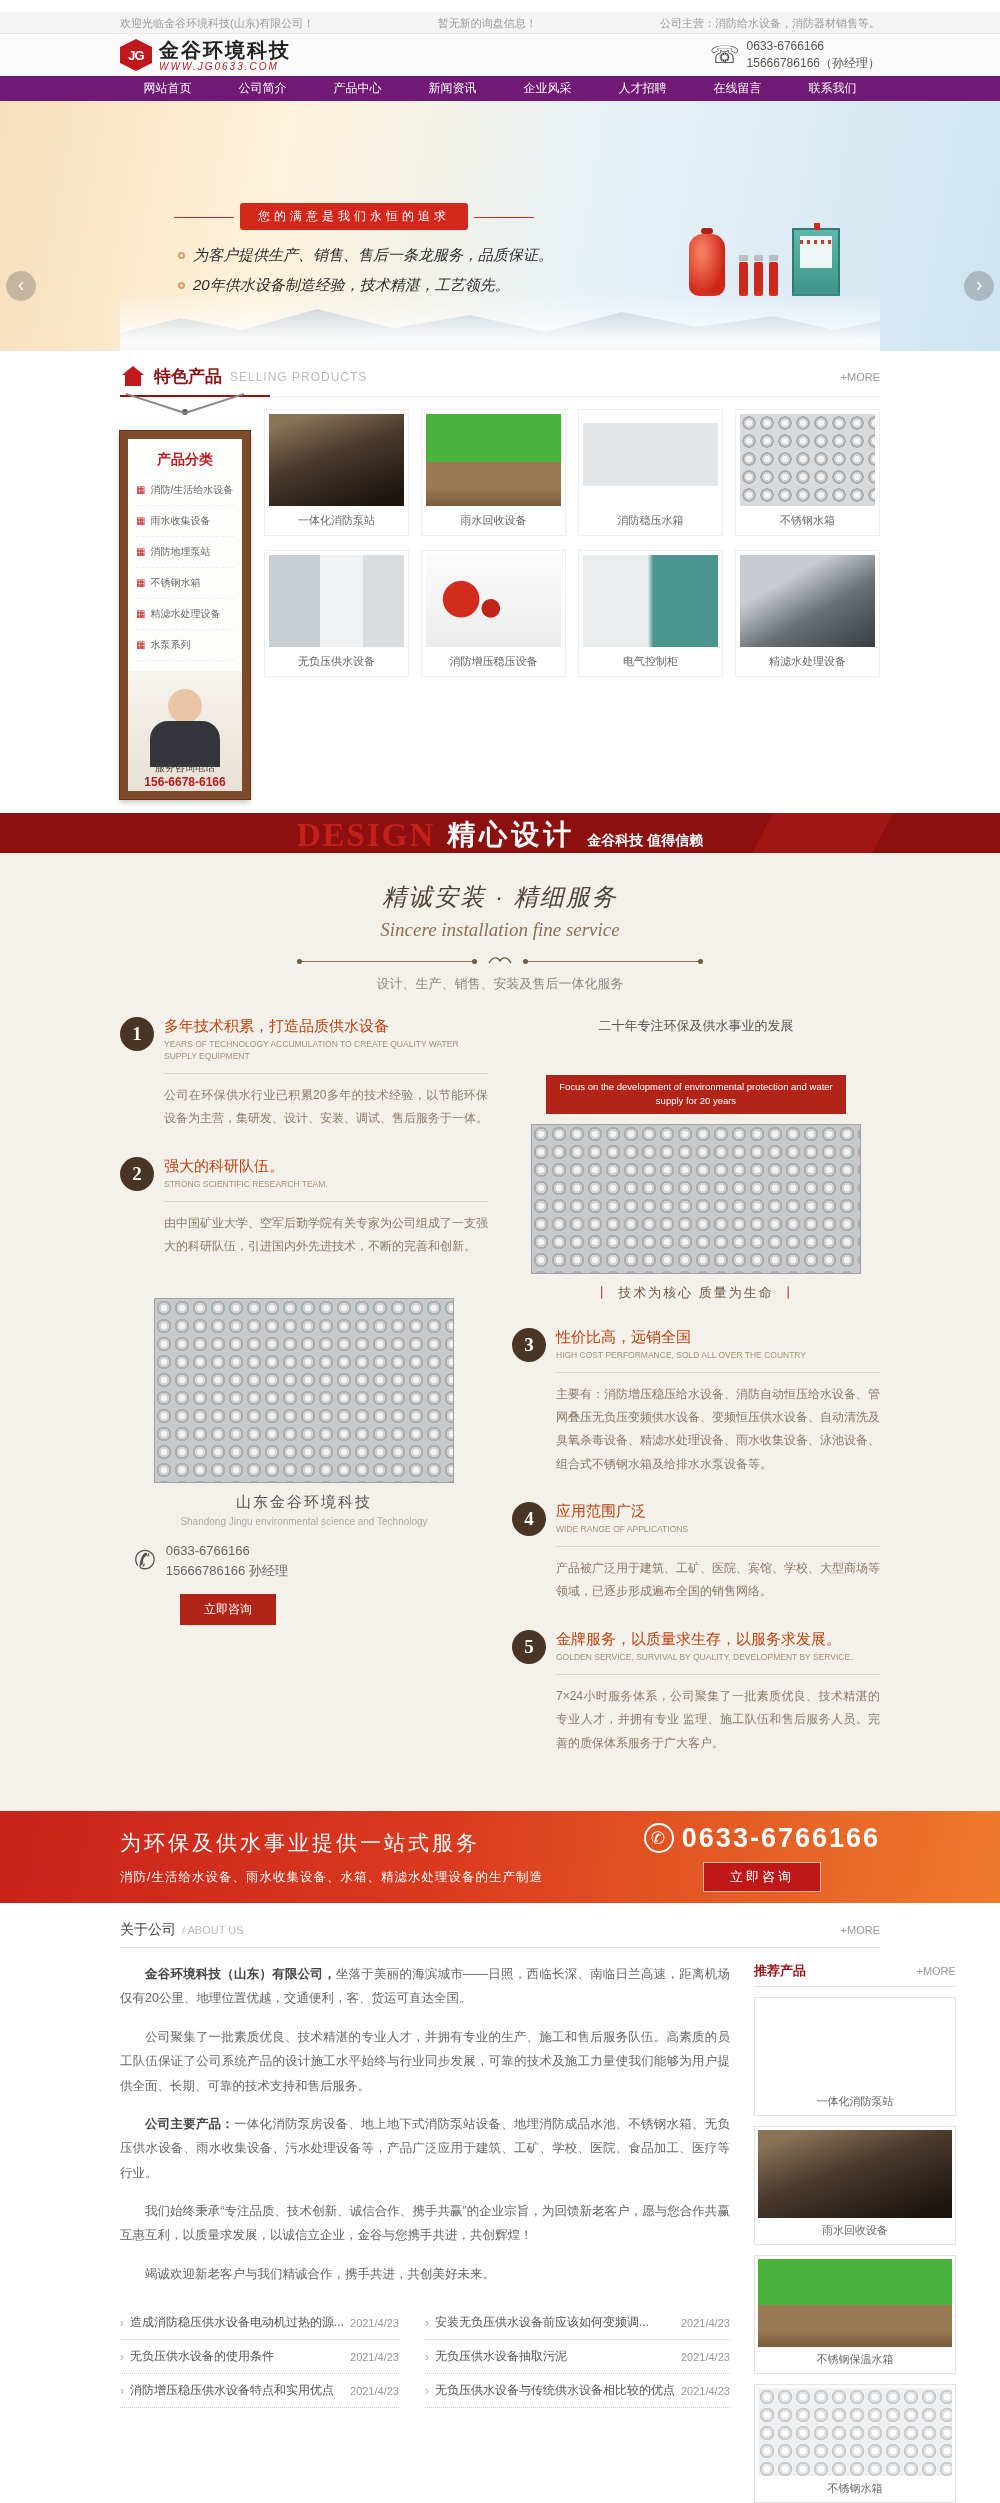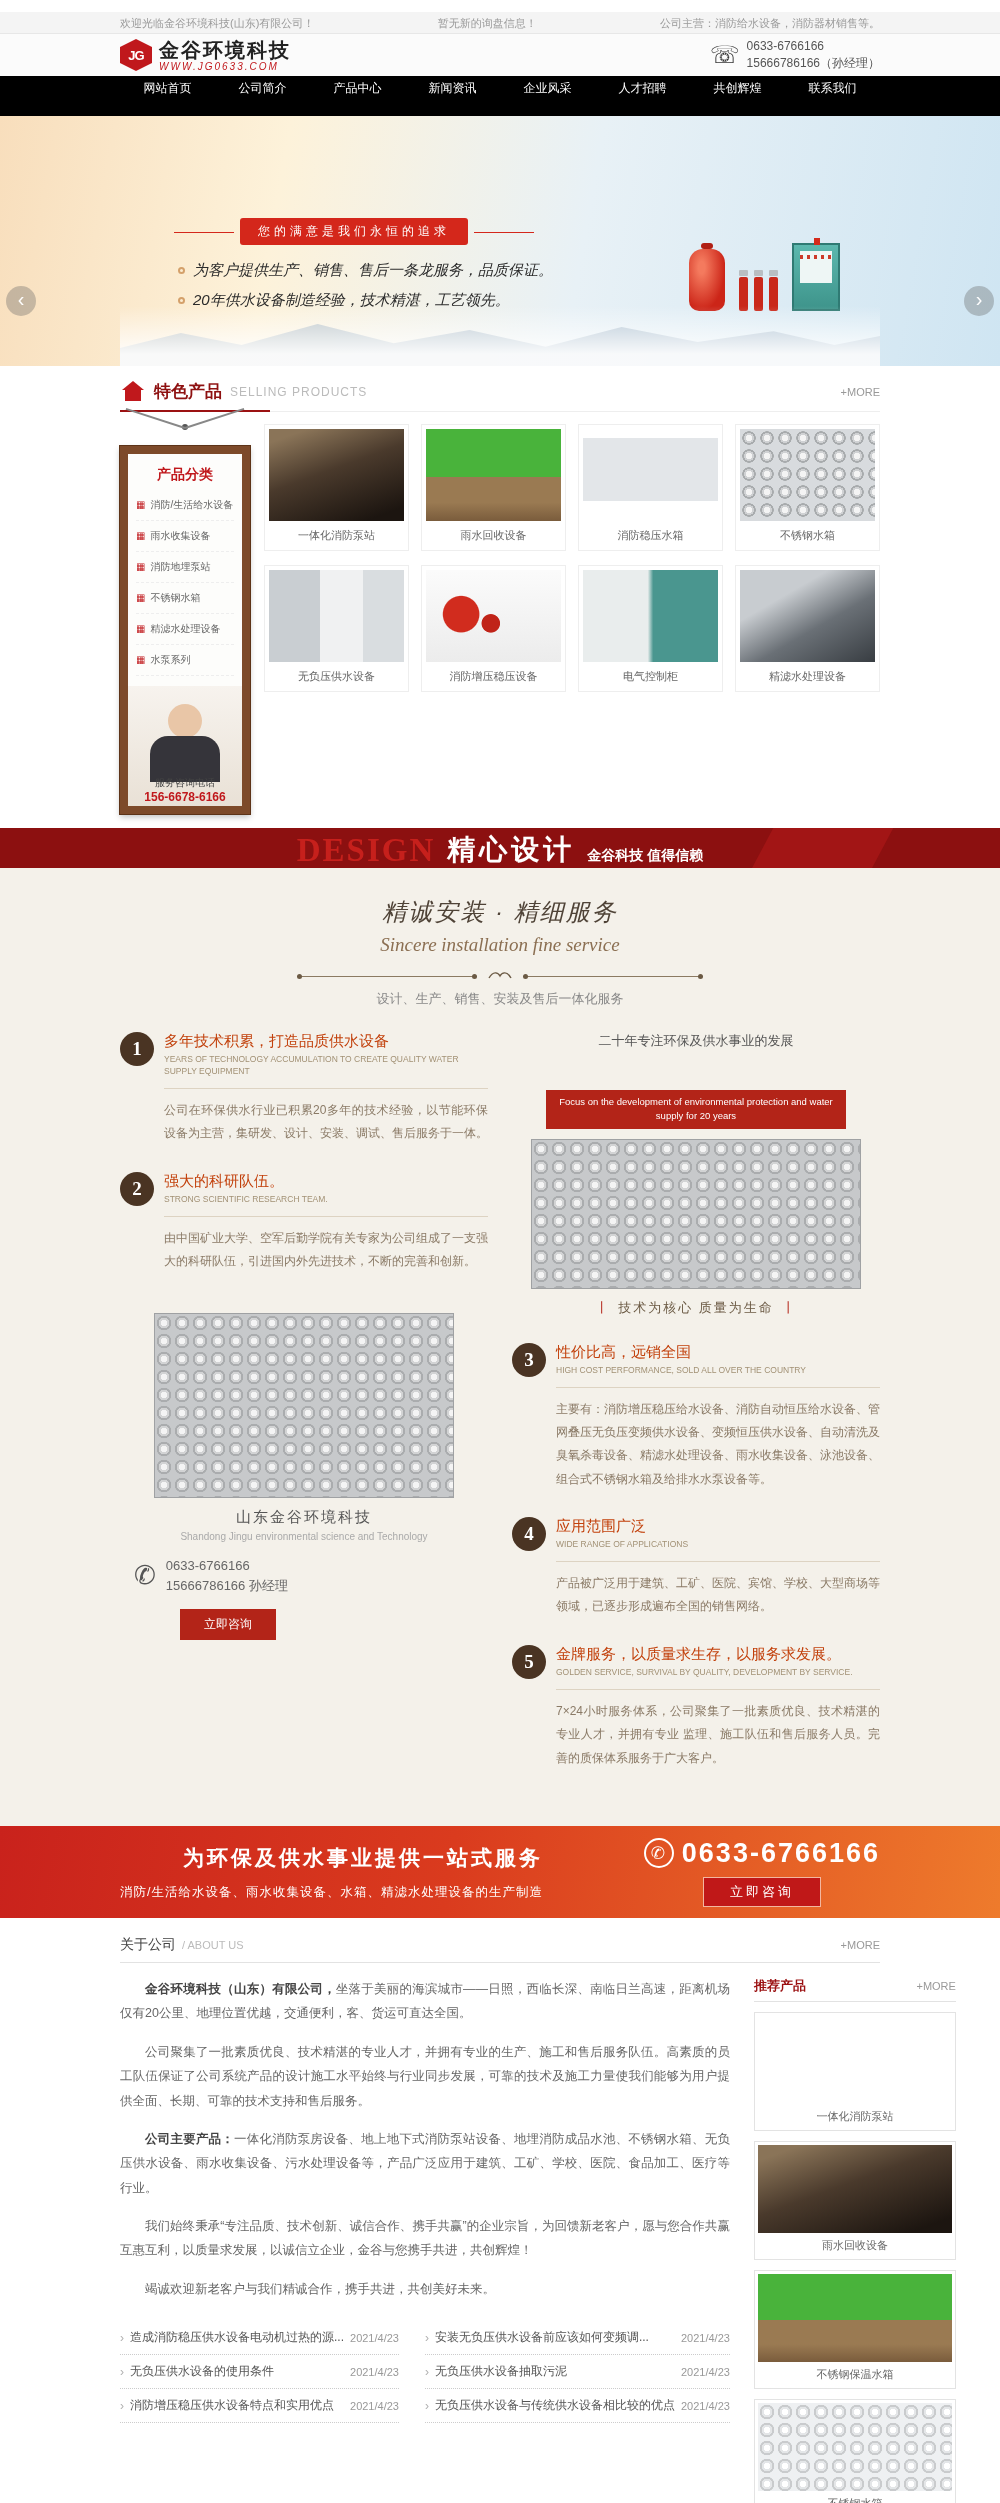--- a/index.html
+++ b/index.html
@@ -16,21 +16,21 @@
   .header .container { display:flex; justify-content:space-between; align-items:center; height:42px; }
   .logo { display:flex; align-items:center; gap:7px; }
   .logo-mark { width:32px; height:32px; background:#c0181c; clip-path:polygon(50% 0,100% 25%,100% 75%,50% 100%,0 75%,0 25%); color:#fff; font-weight:bold; font-size:13px; display:flex; align-items:center; justify-content:center; letter-spacing:-1px; }
   .logo-cn { font-size:20px; font-weight:bold; color:#222; letter-spacing:2px; line-height:1.1; }
   .logo-url { font-size:10px; color:#c0181c; font-style:italic; letter-spacing:2px; }
   .header-phone { display:flex; align-items:center; gap:7px; }
   .phone-glyph { font-size:24px; color:#333; }
   .phone-lines { font-size:12px; color:#555; line-height:1.4; }
 
   
-  .nav { background:#000000; height:40px; }
+  .nav { background:#701a75; height:25px; }
   .nav .container { display:flex; height:25px; }
   .nav-item { flex:1; color:#fff; font-size:12px; text-align:center; line-height:25px; }
 
   
   .hero { position:relative; height:250px; overflow:hidden;
     background:linear-gradient(100deg,#f8debc 0%,#fdf2da 28%,#e8f1f6 58%,#cfe5f2 100%); }
   .hero-inner { width:760px; margin:0 auto; position:relative; height:100%; }
   .hero-title { position:absolute; left:45px; top:32px; display:flex; align-items:baseline; gap:12px; }
   .hero-year { font-family:"Liberation Serif","DejaVu Serif",serif; font-style:italic; font-weight:bold; font-size:52px; color:#cf1d15; }
   .hero-main { font-size:38px; font-weight:bold; color:#1c1c1c; letter-spacing:3px; }
@@ -139,21 +139,21 @@
   .brand-cn { text-align:center; font-size:15px; color:#555; letter-spacing:2px; }
   .brand-en { text-align:center; font-size:10px; color:#aaa; margin:4px 0 14px; }
   .brand-contact { display:flex; align-items:center; gap:10px; padding-left:14px; }
   .brand-phone-glyph { font-size:26px; color:#555; }
   .brand-phones { font-size:13px; color:#666; line-height:1.5; }
   .brand-btn { display:inline-block; margin:14px 0 0 60px; background:#b32418; color:#fff; font-size:12px; padding:7px 24px; }
 
   
   .cta { height:92px; background:linear-gradient(100deg,#c9221c 0%,#da3b1e 45%,#ee7b2c 100%); color:#fff; }
   .cta .container { display:flex; align-items:center; justify-content:space-between; height:92px; }
-  .cta-title { font-size:21px; font-weight:bold; letter-spacing:3px;text-align:right; }
+  .cta-title { font-size:21px; font-weight:normal; letter-spacing:3px; }
   .cta-sub { font-size:12.5px; margin-top:12px; letter-spacing:1px; }
   .cta-right { text-align:center; }
   .cta-phone { display:flex; align-items:center; gap:8px; font-size:27px; font-weight:bold; letter-spacing:2px; }
   .cta-phone .pi { width:30px; height:30px; border:2px solid #fff; border-radius:50%; font-size:17px; line-height:27px; font-weight:normal; }
   .cta-btn { display:inline-block; margin-top:8px; background:#c01818; border:1px solid #f3b7a0; color:#fff; font-size:13px; padding:5px 26px; letter-spacing:3px; }
 
   
   .about { background:#fff; padding:18px 0 20px; }
   .about-head { display:flex; align-items:baseline; gap:6px; border-bottom:1px solid #e2e2e2; padding-bottom:8px; margin-bottom:14px; }
   .about-cn { font-size:14px; color:#444; }
@@ -210,21 +210,21 @@
 
 <div class="nav">
   <div class="container">
 
   <a class="nav-item">网站首页</a>
       <a class="nav-item">公司简介</a>
       <a class="nav-item">产品中心</a>
       <a class="nav-item">新闻资讯</a>
       <a class="nav-item">企业风采</a>
       <a class="nav-item">人才招聘</a>
-      <a class="nav-item">共创辉煌</a>
+      <a class="nav-item">在线留言</a>
       <a class="nav-item">联系我们</a>
     </div>
 </div>
 
 <div class="hero">
   <div class="hero-inner">
     <div class="hero-badge">您的满意是我们永恒的追求</div>
     <div class="hero-bullets">
 
     <div class="hero-bullet">

